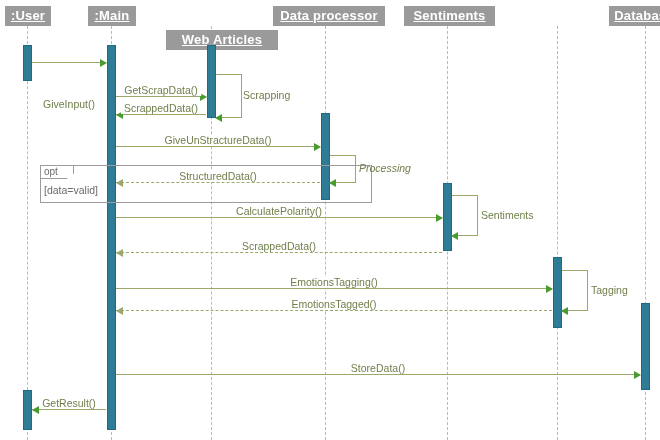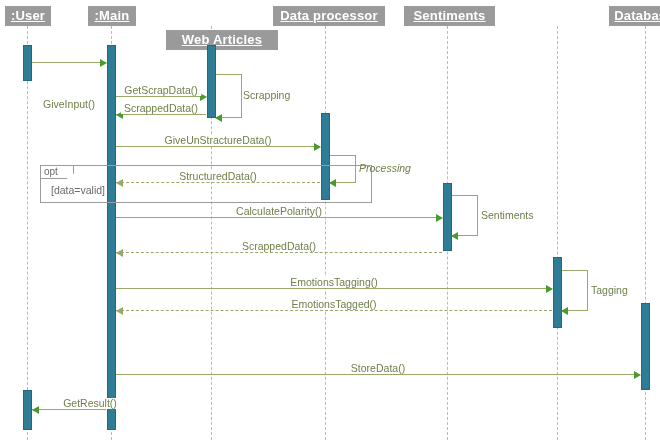--- a/index.html
+++ b/index.html
@@ -111,21 +111,20 @@
     color:#6b6b6b;
     line-height:10px;
     white-space:nowrap;
   }
   .frame-guard{
     position:absolute;
     font-size:10.5px;
     color:#6b6b6b;
     line-height:12px;
     white-space:nowrap;
-    margin-left:7px;
   }
 </style>
 </head>
 <body>
 
 <div id="diagram">
     <div class="lifeline-line" style="left: 27px; top: 26px; height: 414px;"></div>
     <div class="lifeline-line" style="left: 111px; top: 26px; height: 414px;"></div>
     <div class="lifeline-line" style="left: 211px; top: 26px; height: 414px;"></div>
     <div class="lifeline-line" style="left: 325px; top: 26px; height: 414px;"></div>
@@ -175,21 +174,21 @@
     <div class="arrow right" style="left: 546px; top: 284.5px;"></div>
     <div class="msg-label" style="left: 334px; top: 277px; transform: translateX(-50%);">EmotionsTagging()</div>
     <div class="msg-line dashed" style="left: 116px; top: 310px; width: 436px;"></div>
     <div class="arrow open-left" style="left: 116px; top: 306.5px;"></div>
     <div class="msg-label" style="left: 334px; top: 299px; transform: translateX(-50%);">EmotionsTagged()</div>
     <div class="msg-line" style="left: 116px; top: 374px; width: 524px;"></div>
     <div class="arrow right" style="left: 634px; top: 370.5px;"></div>
     <div class="msg-label" style="left: 378px; top: 363px; transform: translateX(-50%);">StoreData()</div>
     <div class="msg-line" style="left: 32px; top: 409px; width: 74px;"></div>
     <div class="arrow left" style="left: 32px; top: 405.5px;"></div>
-    <div class="msg-label" style="left: 69px; top: 398px; transform: translateX(-50%); margin-left: 21px;">GetResult()</div>
+    <div class="msg-label" style="left: 69px; top: 398px; transform: translateX(-50%);">GetResult()</div>
     <div class="selfloop" style="left: 216px; top: 74px; width: 26px; height: 44px;"></div>
     <div class="arrow left" style="left: 215px; top: 114px;"></div>
     <div class="selfloop-label" style="left: 243px; top: 90px;">Scrapping</div>
     <div class="selfloop" style="left: 330px; top: 155px; width: 26px; height: 28px;"></div>
     <div class="arrow left" style="left: 329px; top: 179px;"></div>
     <div class="selfloop-label" style="left: 359px; top: 163px; font-style: italic;">Processing</div>
     <div class="selfloop" style="left: 452px; top: 195px; width: 26px; height: 41px;"></div>
     <div class="arrow left" style="left: 451px; top: 232px;"></div>
     <div class="selfloop-label" style="left: 481px; top: 209.5px;">Sentiments</div>
     <div class="selfloop" style="left: 562px; top: 270px; width: 26px; height: 41px;"></div>

